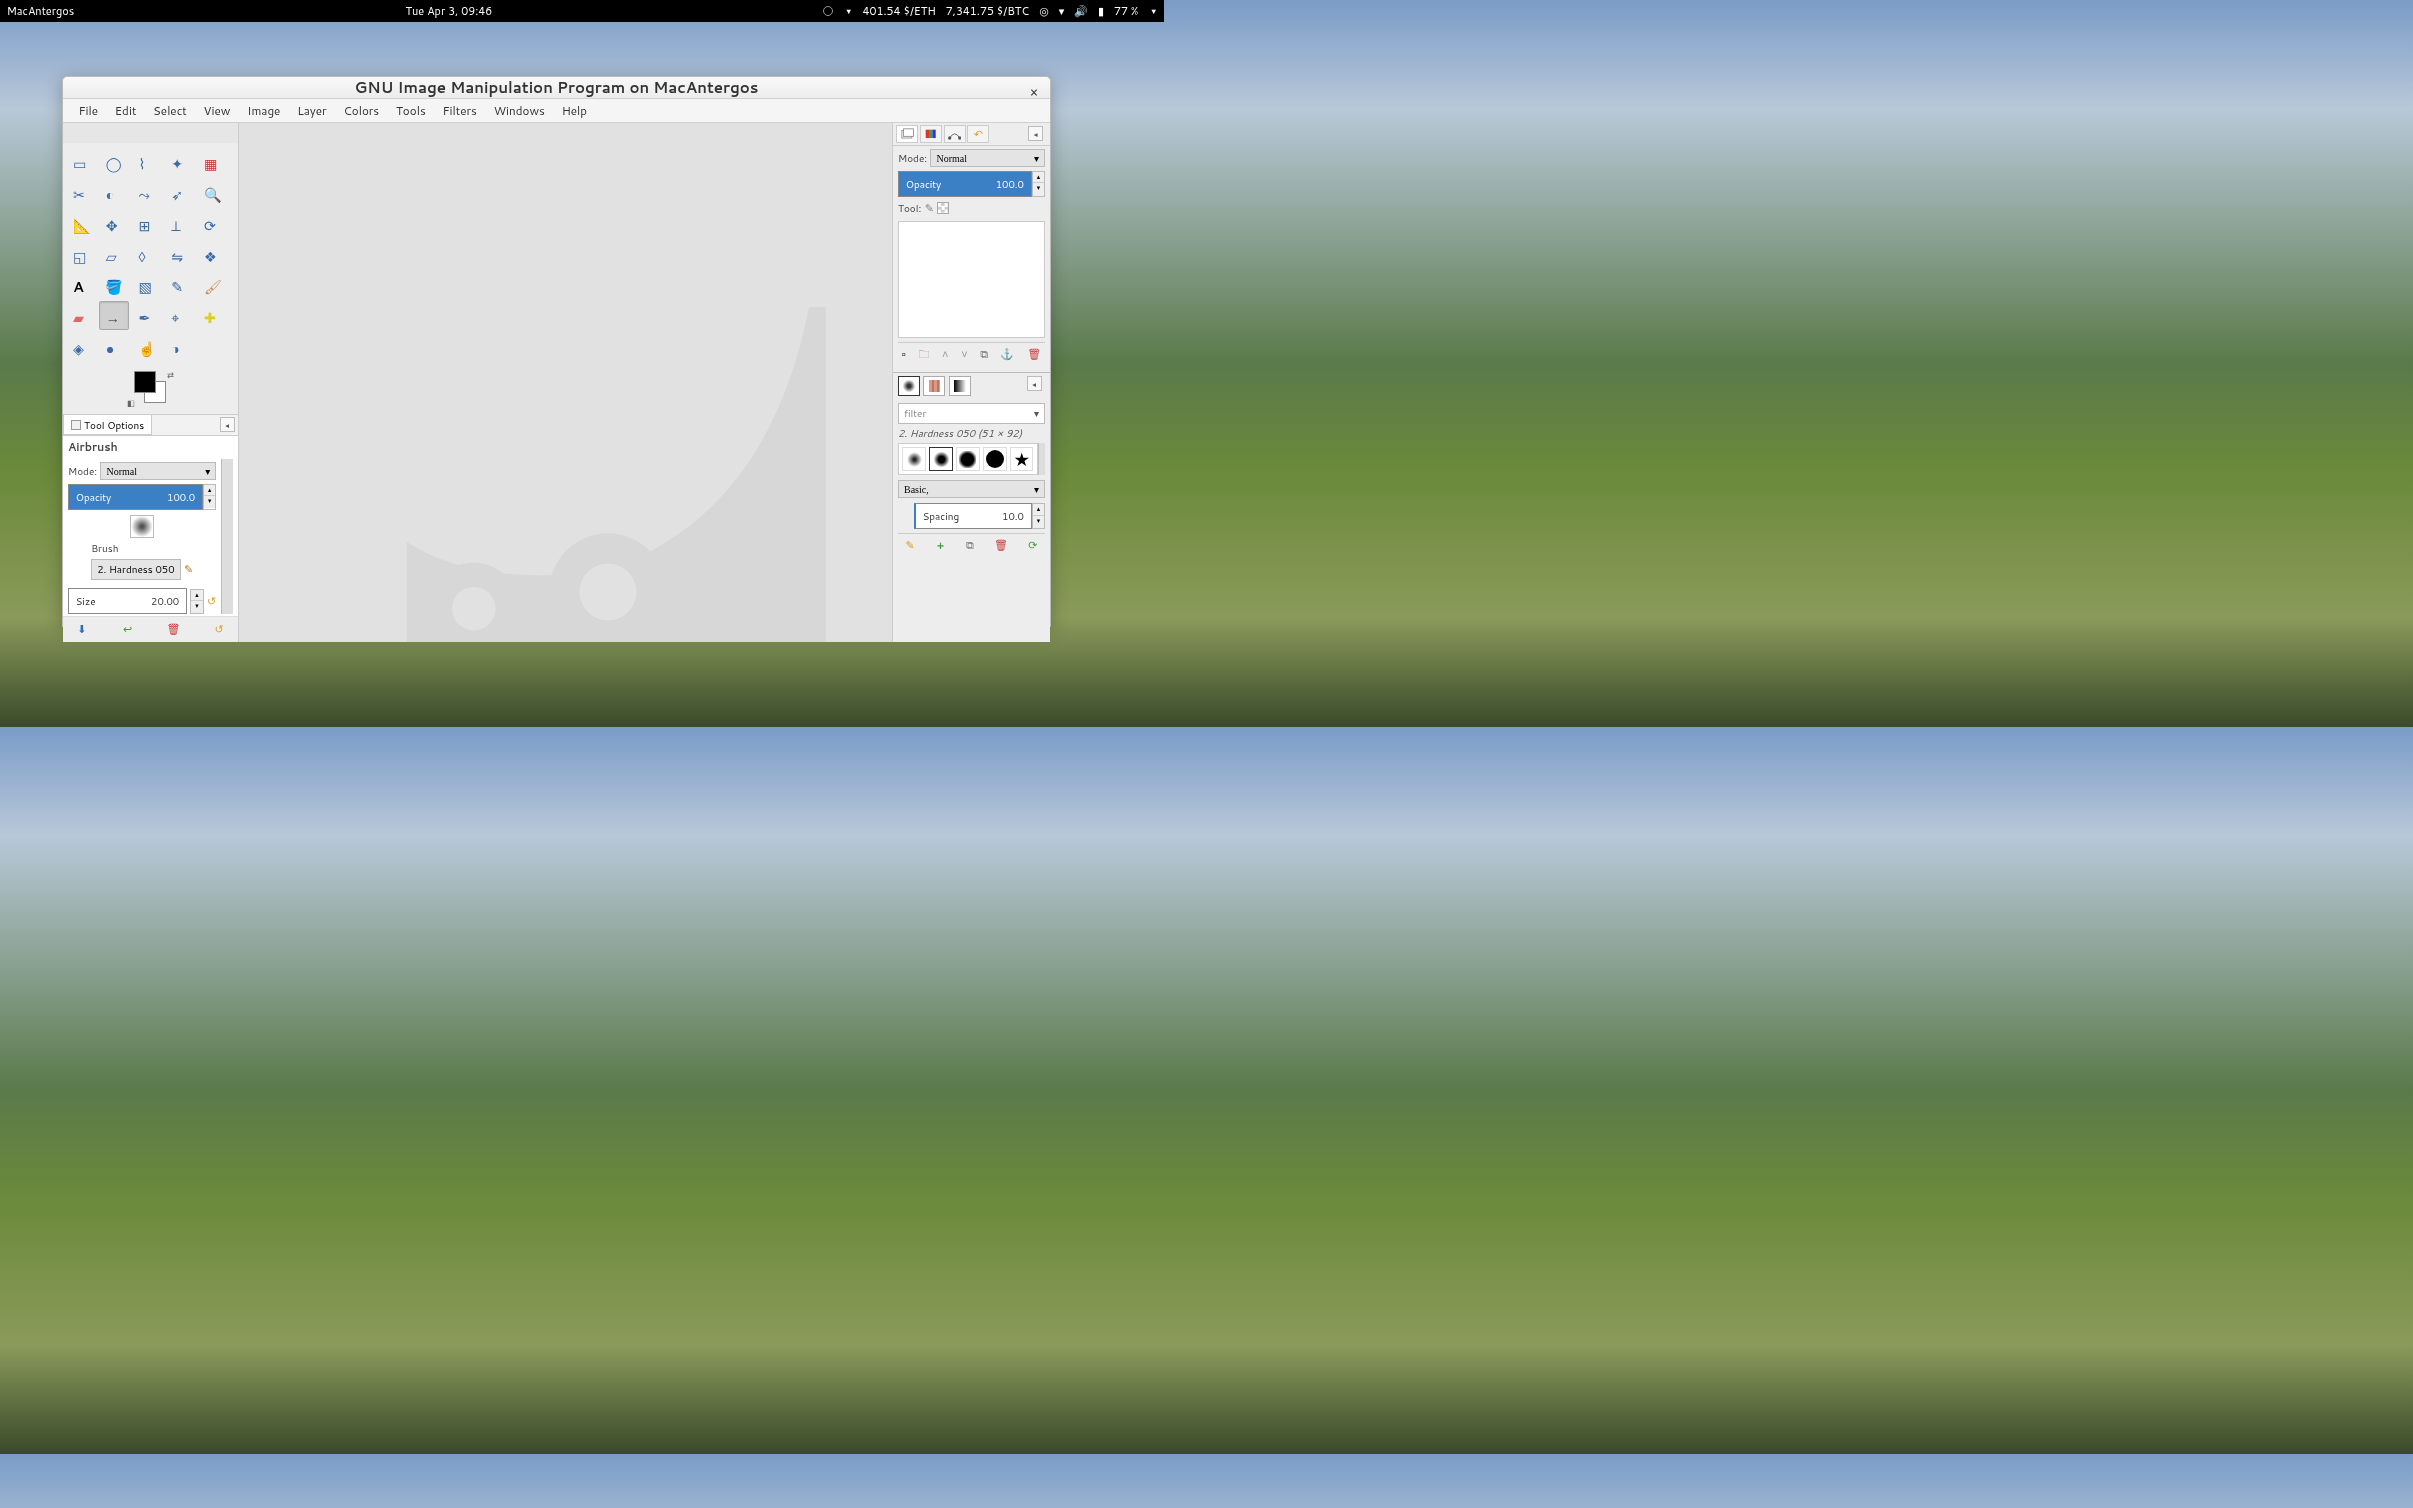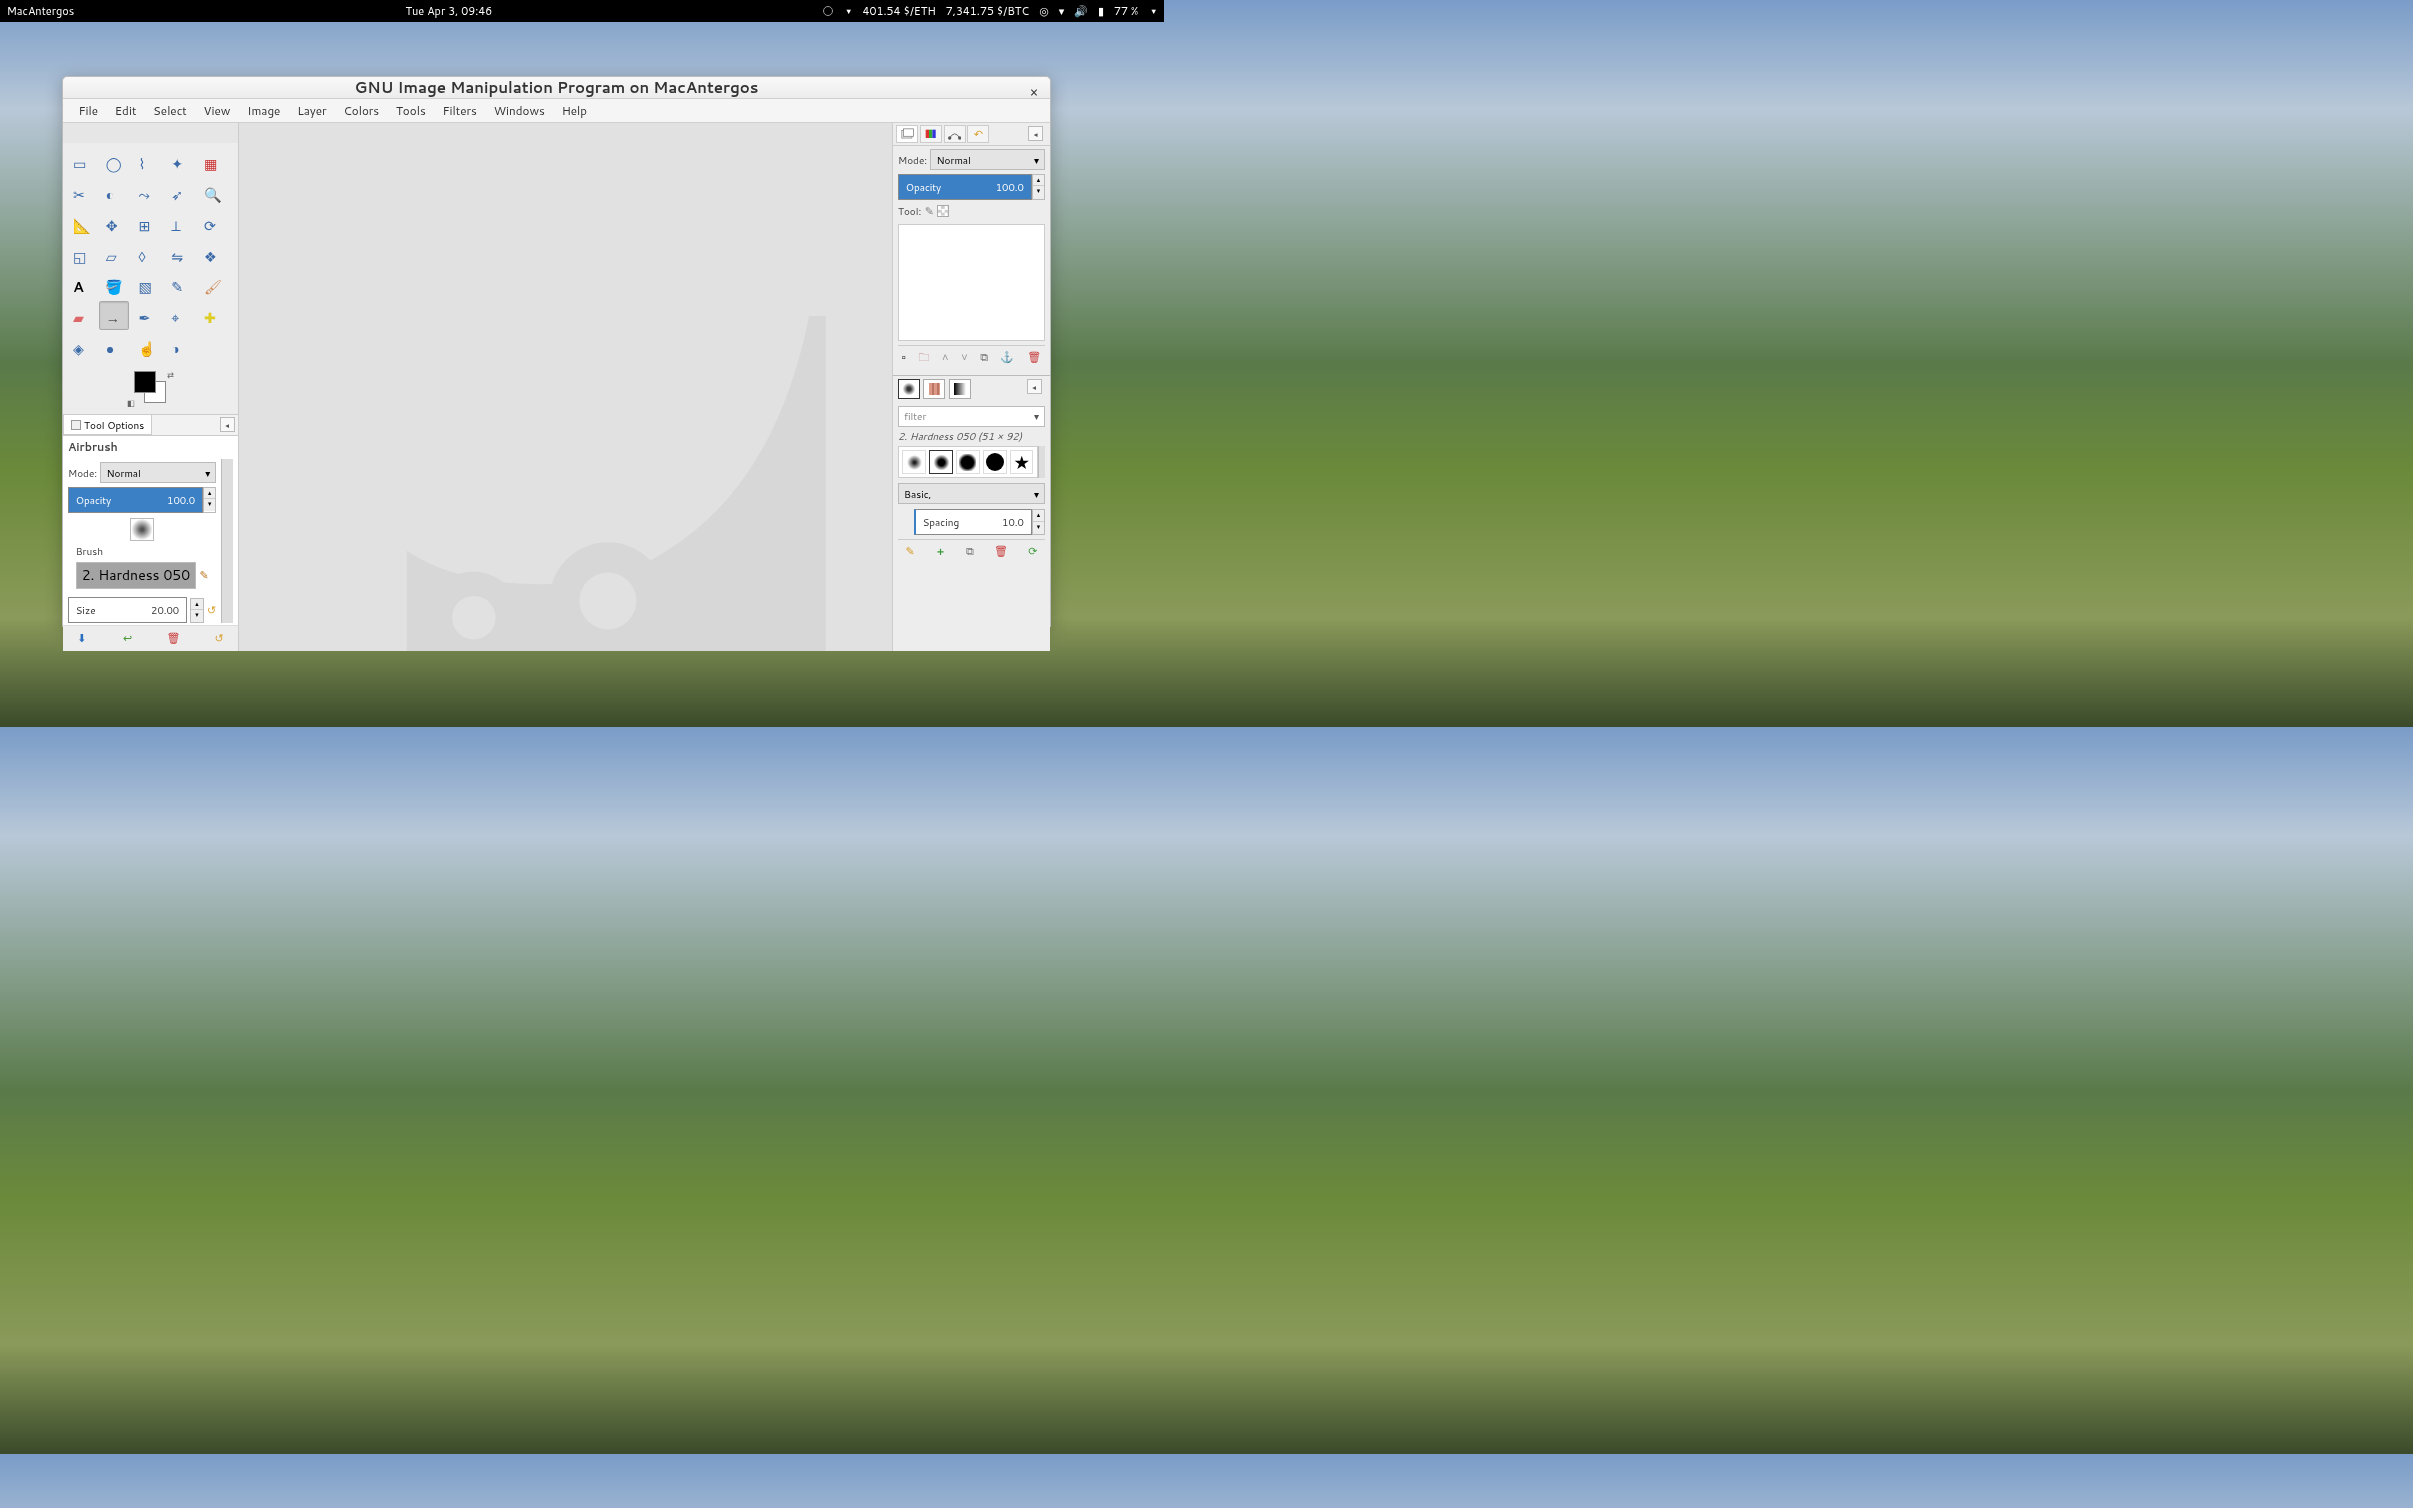--- a/index.html
+++ b/index.html
@@ -175,20 +175,21 @@
 .label { font-size: 10px; color: #444; }
 .dropdown {
   flex: 1;
   background: #e4e4e4;
   border: 0.8px solid #bbb;
   padding: 2.5px 5px;
   font-size: 10px;
   display: flex;
   align-items: center;
   justify-content: space-between;
+  font-family: Liberation Serif, serif;
 }
 .slider-box {
   background: #3b7fc4;
   color: #fff;
   padding: 5px 6.7px;
   display: flex;
   justify-content: space-between;
   font-size: 10px;
   border: 0.8px solid #888;
 }
@@ -199,21 +200,21 @@
   flex-direction: column;
   border: 0.8px solid #bbb;
 }
 .spinbtns span { height: 11.7px; text-align:center; font-size:6.7px; background:#eee; cursor:pointer; border-bottom:0.8px solid #ccc;}
 .spinbtns span:last-child{border-bottom:none;}
 
 .brush-row {
   display: flex; align-items: center; gap:3.4px;flex-direction:column;
 }
 .brush-preview { width:23.5px;height:23.5px;border:0.8px solid #bbb; background:radial-gradient(circle,#555 10%,transparent 70%); }
-.brush-name-box { flex:1; border:0.8px solid #bbb; padding:2.5px 5px; font-size:14px; background:#a3a3a3;}
+.brush-name-box { flex:1; border:0.8px solid #bbb; padding:2.5px 5px; font-size:10px; background:#e5e5e5;}
 
 .bottom-btn-row {
   display:flex; gap:15px; justify-content:space-around;
   padding: 5px 3.4px;
   border-top: 0.8px solid #ddd;
 }
 .bottom-btn-row .ib { width:15px; height:15px; cursor:pointer; display:flex;align-items:center;justify-content:center;}
 
 
 .rp-tabs {

